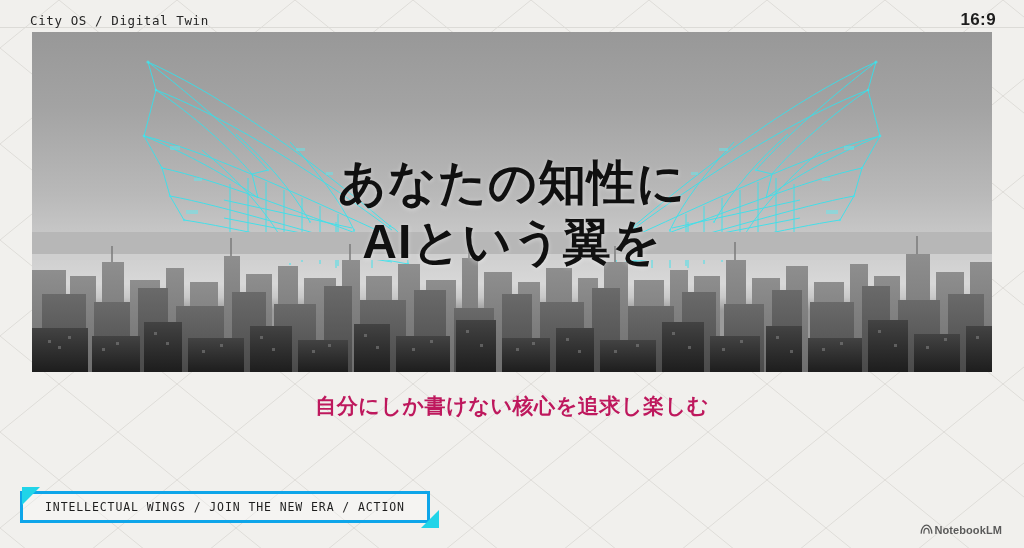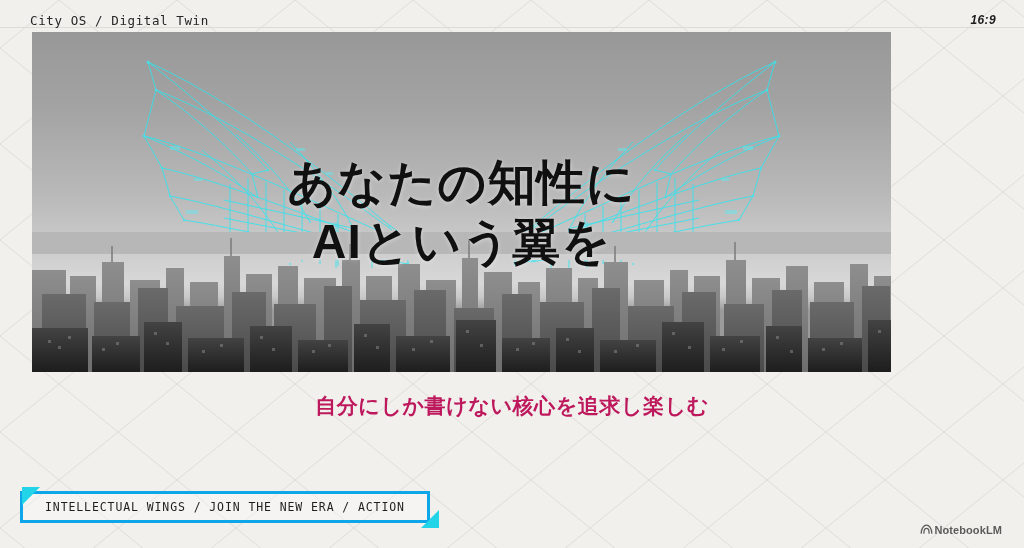--- a/index.html
+++ b/index.html
@@ -38,39 +38,38 @@
   }
   #header-title {
     font-family:"DejaVu Sans Mono", "Liberation Mono", monospace;
     font-size:12.5px;
     letter-spacing:.6px;
     color:#262626;
     white-space:pre;
   }
   #header-ratio {
     font-family:"Liberation Sans", sans-serif;
-    font-size:12px;
+    font-size:17px;
     font-weight:700;
     letter-spacing:.4px;
     color:#1d1d1d;
-    font-style:italic;
   }
   #header-rule {
     position:absolute;
     top:27px; left:0; right:0;
     height:1px;
     background:#dcdbd7;
     z-index:4;
   }
 
   
   #hero {
     position:absolute;
     left:32px; top:32px;
-    width:859px; height:340px;
+    width:960px; height:340px;
     overflow:hidden;
     z-index:2;
     background:#9d9d9d;
   }
   #hero-sky {
     position:absolute; inset:0;
     background:linear-gradient(180deg,
       #989898 0%,
       #a3a3a3 22%,
       #b9b9b9 48%,

